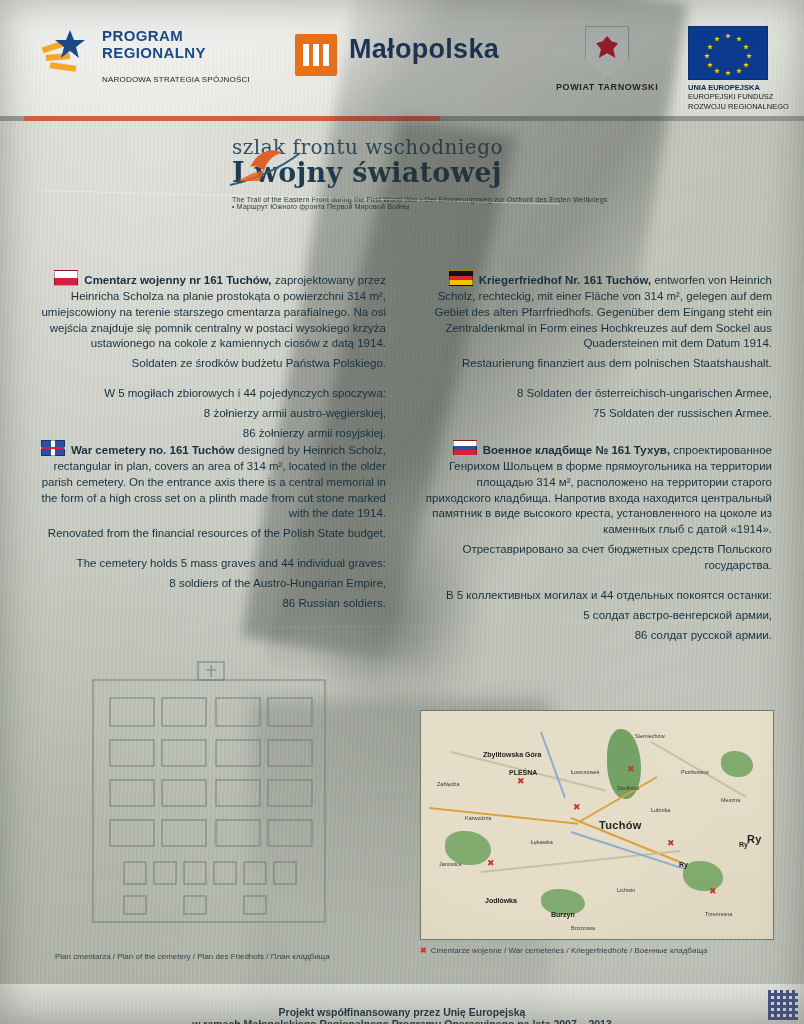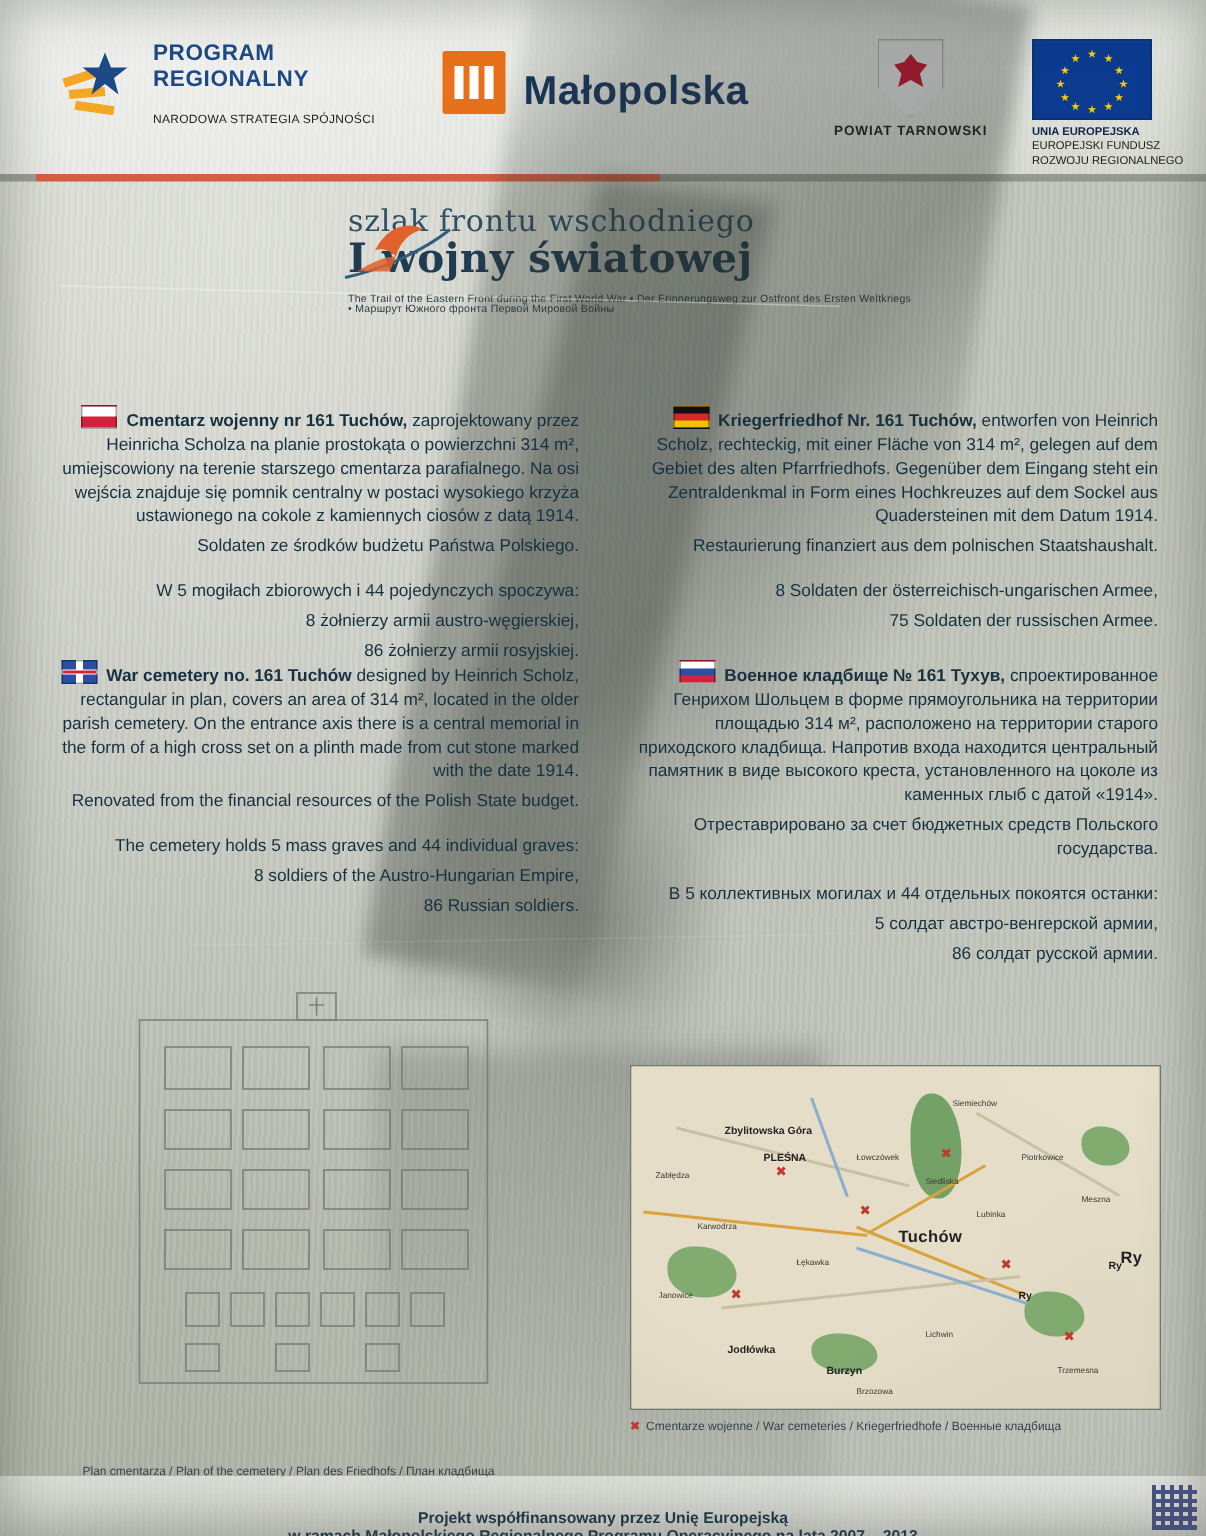--- a/index.html
+++ b/index.html
@@ -47,21 +47,21 @@
     background:linear-gradient(200deg, rgba(40,48,42,0.26), rgba(40,48,42,0.05) 70%);
     filter:blur(9px);pointer-events:none;
   }
 
   
   .logo-band{
     position:absolute;top:0;left:0;width:804px;height:118px;
     background:linear-gradient(180deg, rgba(255,255,255,0.60), rgba(255,255,255,0.35));
     display:flex;align-items:center;
   }
-  .logo-slot{position:absolute;display:flex;align-items:flex-end;}
+  .logo-slot{position:absolute;display:flex;align-items:flex-start;}
 
   .prog-logo{left:40px;top:28px;}
   .prog-star{
     width:52px;height:52px;position:relative;margin-right:10px;
   }
   .prog-text{line-height:1.12;}
   .prog-text .l1{font-size:15px;font-weight:bold;color:#1b4a86;letter-spacing:.4px;}
   .prog-text .l2{font-size:15px;font-weight:bold;color:#1b4a86;letter-spacing:.4px;}
   .prog-text .l3{font-size:8px;color:#222;letter-spacing:.2px;margin-top:14px;}
 
@@ -130,21 +130,21 @@
       linear-gradient(90deg,transparent 40%,#fff 40% 60%,transparent 60%),
       #2b4fa2;position:relative;}
   .flag-gb:after{content:"";position:absolute;left:0;right:0;top:45%;height:10%;background:#d4213d;}
   .lead{font-weight:bold;}
   .para{margin:0 0 4px 0;}
   .gap{height:10px;}
 
   
   .plan{position:absolute;left:88px;top:656px;width:250px;height:275px;}
   .plan svg{display:block;}
-  .plan-cap{position:absolute;left:55px;top:952px;font-size:8px;color:#35434c;margin-top:24px;}
+  .plan-cap{position:absolute;left:55px;top:952px;font-size:8px;color:#35434c;}
 
   
   .map{
     position:absolute;left:420px;top:710px;width:352px;height:228px;
     border:1px solid #6d7b6a;overflow:hidden;
     background:#e9e2cf;
   }
   .map-bg{position:absolute;inset:0;
     background:
       radial-gradient(circle at 30% 30%, #e5ddc8 0 40%, rgba(0,0,0,0) 70%),

